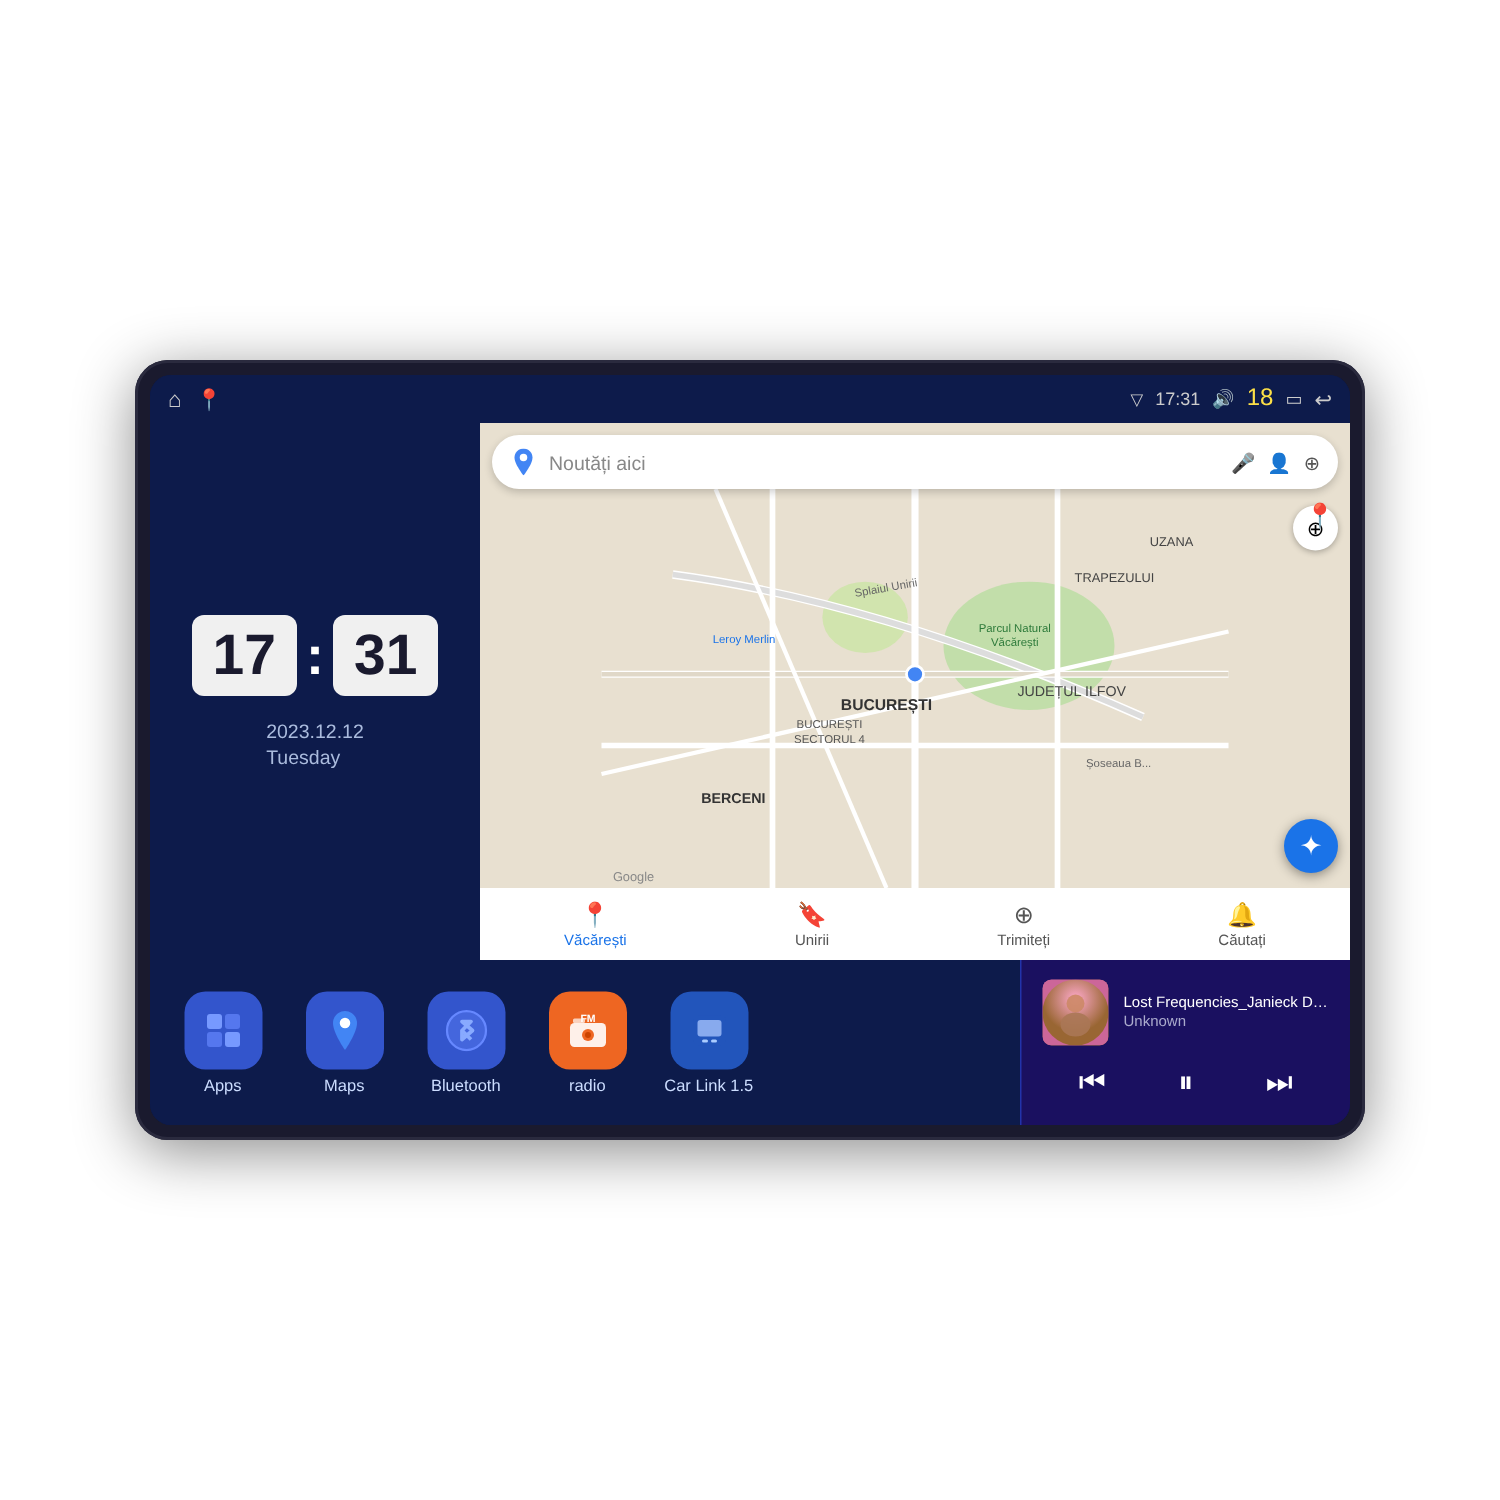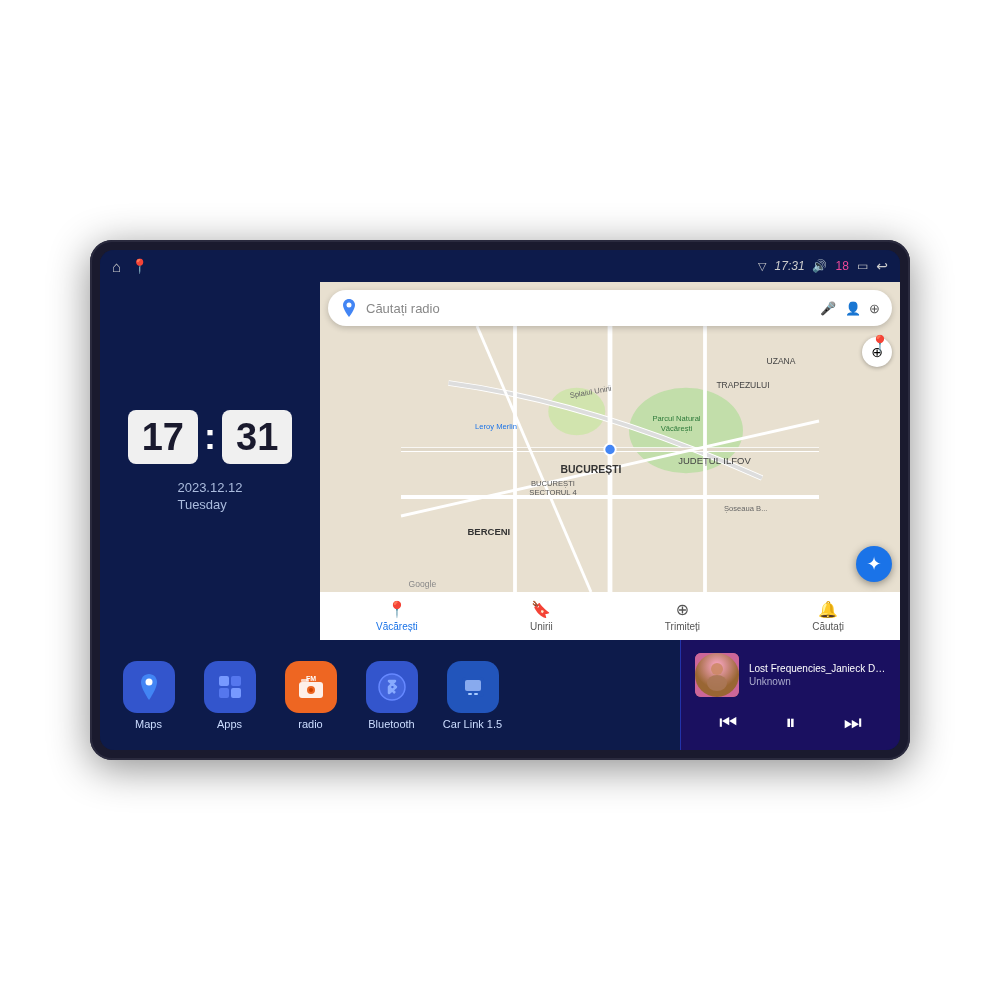--- a/index.html
+++ b/index.html
@@ -55,21 +55,20 @@
       align-items: center;
       gap: 8px;
       font-size: 12px;
       color: #ccc;
     }
 
     .status-time {
       font-size: 12px;
       color: #ccc;
       font-weight: 500;
-      font-style: italic;
     }
 
     
     .main-content {
       flex: 1;
       display: flex;
       flex-direction: column;
       overflow: hidden;
     }
 
@@ -382,21 +381,21 @@
 
     <div class="status-bar">
       <div class="status-left">
         <span style="font-size:15px;color:#ccc;">⌂</span>
         <span style="font-size:14px;color:#ccc;">📍</span>
       </div>
       <div class="status-right">
         <span style="font-size:11px;">▽</span>
         <span class="status-time">17:31</span>
         <span>🔊</span>
-        <span style="font-size:12px;color:#ec4899;">18</span>
+        <span style="font-size:16px;color:#fde047;">18</span>
         <span style="font-size:12px;">▭</span>
         <span style="font-size:14px;cursor:pointer;">↩</span>
       </div>
     </div>
 
     <div class="main-content">
 
       <div class="top-section">
 
         <div class="clock-panel">
@@ -411,21 +410,21 @@
           </div>
         </div>
 
         <div class="map-panel">
 
           <div class="map-search-bar">
             <svg class="map-search-icon" viewBox="0 0 18 18" fill="none">
               <path d="M9 0C5.69 0 3 2.69 3 6c0 4.5 6 12 6 12s6-7.5 6-12c0-3.31-2.69-6-6-6z" fill="#4285F4"></path>
               <circle cx="9" cy="6" r="2.5" fill="white"></circle>
             </svg>
-            <span class="map-search-text">Căutați radio</span>
+            <span class="map-search-text">Noutăți aici</span>
             <div class="map-search-right">
               <span style="font-size:13px;color:#555;">🎤</span>
               <span style="font-size:13px;color:#555;">👤</span>
               <span style="font-size:13px;color:#555;">⊕</span>
             </div>
           </div>
 
           <div class="map-area">
             <svg width="100%" height="100%" viewBox="0 0 440 280" xmlns="http://www.w3.org/2000/svg">
 
@@ -496,65 +495,65 @@
               <span>Căutați</span>
             </div>
           </div>
 
         </div>
       </div>
 
       <div class="bottom-section">
 
         <div class="app-shortcuts">
-
-          <div class="app-icon-item">
-            <div class="app-icon-wrap icon-maps">
-              <svg width="30" height="30" viewBox="0 0 30 30">
-                <path d="M15 2C10.58 2 7 5.58 7 10c0 6.75 8 18 8 18s8-11.25 8-18c0-4.42-3.58-8-8-8z" fill="#4285F4"></path>
-                <circle cx="15" cy="10" r="3.5" fill="white"></circle>
-              </svg>
-            </div>
-            <span class="app-icon-label">Maps</span>
-          </div>
 
           <div class="app-icon-item">
             <div class="app-icon-wrap icon-apps">
               <svg width="28" height="28" viewBox="0 0 28 28">
                 <rect x="3" y="3" width="10" height="10" rx="2" fill="#7799ff"></rect>
                 <rect x="15" y="3" width="10" height="10" rx="2" fill="#5577ee"></rect>
                 <rect x="3" y="15" width="10" height="10" rx="2" fill="#5577ee"></rect>
                 <rect x="15" y="15" width="10" height="10" rx="2" fill="#7799ff"></rect>
               </svg>
             </div>
             <span class="app-icon-label">Apps</span>
+          </div>
+
+          <div class="app-icon-item">
+            <div class="app-icon-wrap icon-maps">
+              <svg width="30" height="30" viewBox="0 0 30 30">
+                <path d="M15 2C10.58 2 7 5.58 7 10c0 6.75 8 18 8 18s8-11.25 8-18c0-4.42-3.58-8-8-8z" fill="#4285F4"></path>
+                <circle cx="15" cy="10" r="3.5" fill="white"></circle>
+              </svg>
+            </div>
+            <span class="app-icon-label">Maps</span>
+          </div>
+
+          <div class="app-icon-item">
+            <div class="app-icon-wrap icon-bluetooth">
+              <svg width="28" height="28" viewBox="0 0 28 28">
+                <circle cx="14" cy="14" r="13" fill="#4466dd" stroke="#6688ff" stroke-width="1.5"></circle>
+                <path d="M11 8 L18 14 L11 20 L11 14 L17 8 Z" fill="none" stroke="#88aaff" stroke-width="2.5" stroke-linejoin="round"></path>
+                <line x1="11" y1="14" x2="17" y2="20" stroke="#88aaff" stroke-width="2.5"></line>
+              </svg>
+            </div>
+            <span class="app-icon-label">Bluetooth</span>
           </div>
 
           <div class="app-icon-item">
             <div class="app-icon-wrap icon-radio">
               <svg width="30" height="30" viewBox="0 0 30 30">
                 <rect x="3" y="10" width="24" height="16" rx="3" fill="#fff" opacity="0.9"></rect>
                 <circle cx="15" cy="18" r="4" fill="#ee6622"></circle>
                 <circle cx="15" cy="18" r="2" fill="#cc4400"></circle>
                 <rect x="5" y="7" width="8" height="3" rx="1" fill="#fff" opacity="0.7"></rect>
                 <text x="15" y="9" font-size="7" fill="white" text-anchor="middle" font-weight="bold">FM</text>
               </svg>
             </div>
             <span class="app-icon-label">radio</span>
-          </div>
-
-          <div class="app-icon-item">
-            <div class="app-icon-wrap icon-bluetooth">
-              <svg width="28" height="28" viewBox="0 0 28 28">
-                <circle cx="14" cy="14" r="13" fill="#4466dd" stroke="#6688ff" stroke-width="1.5"></circle>
-                <path d="M11 8 L18 14 L11 20 L11 14 L17 8 Z" fill="none" stroke="#88aaff" stroke-width="2.5" stroke-linejoin="round"></path>
-                <line x1="11" y1="14" x2="17" y2="20" stroke="#88aaff" stroke-width="2.5"></line>
-              </svg>
-            </div>
-            <span class="app-icon-label">Bluetooth</span>
           </div>
 
           <div class="app-icon-item">
             <div class="app-icon-wrap icon-carlink">
               <svg width="30" height="30" viewBox="0 0 30 30">
                 <rect x="4" y="5" width="22" height="20" rx="4" fill="#2255bb"></rect>
                 <rect x="7" y="8" width="16" height="11" rx="2" fill="#88aaee"></rect>
                 <rect x="10" y="21" width="4" height="2" rx="1" fill="#aaccff"></rect>
                 <rect x="16" y="21" width="4" height="2" rx="1" fill="#aaccff"></rect>
               </svg>

